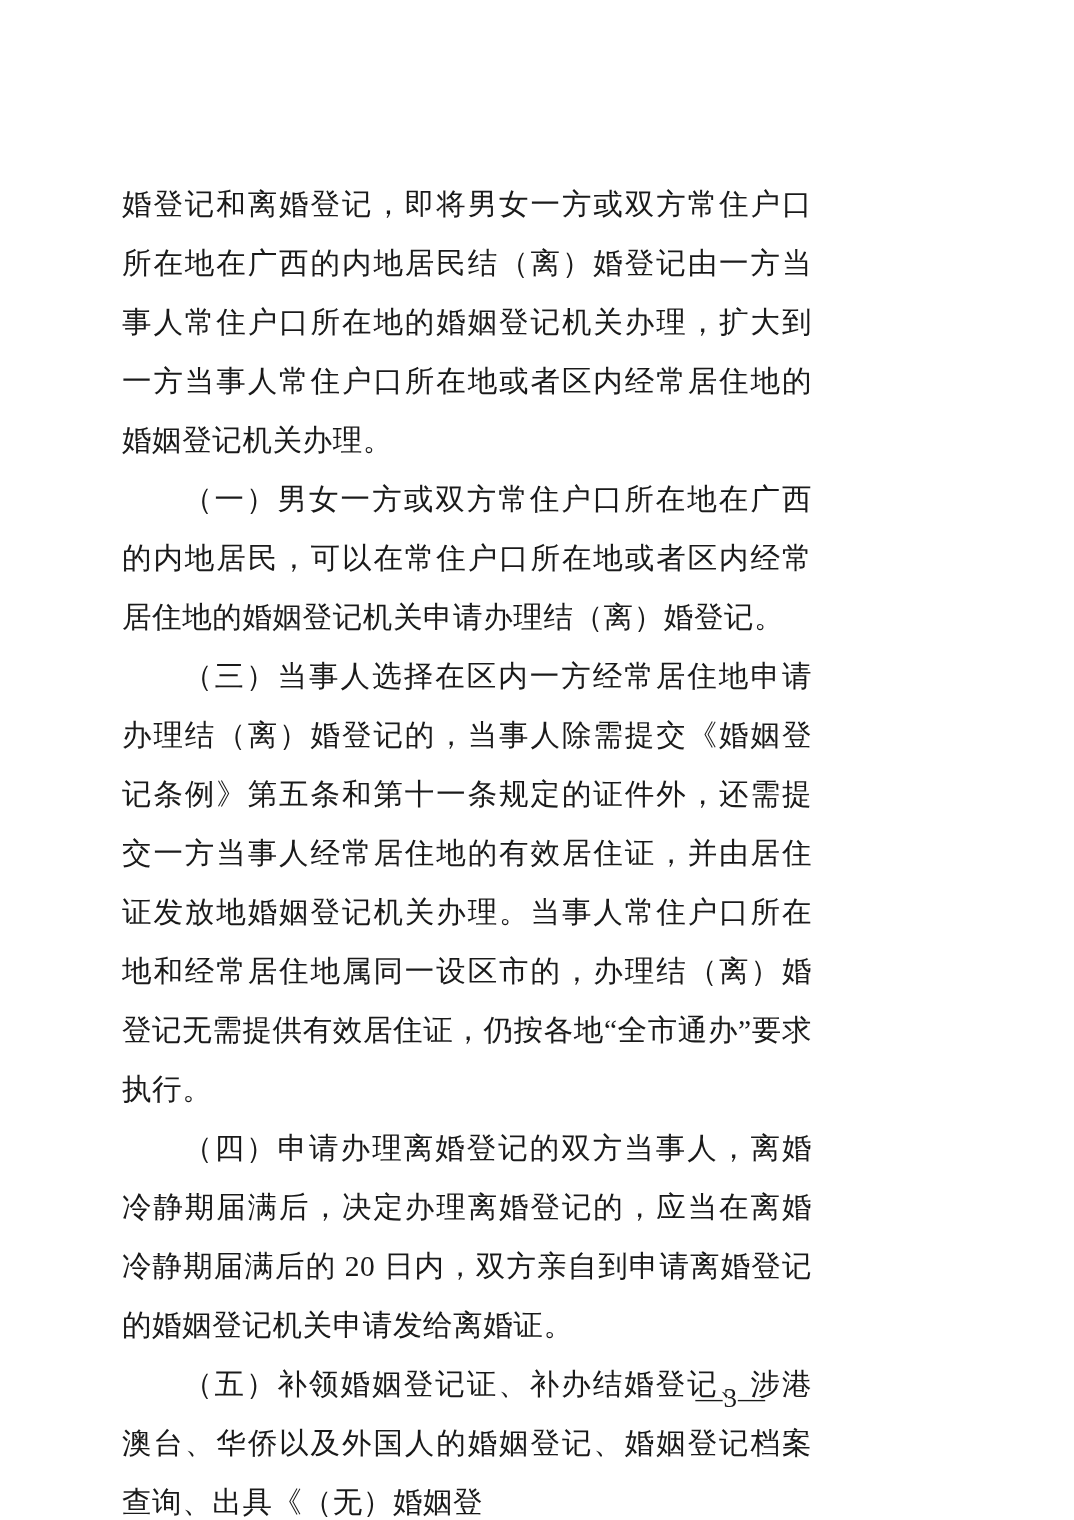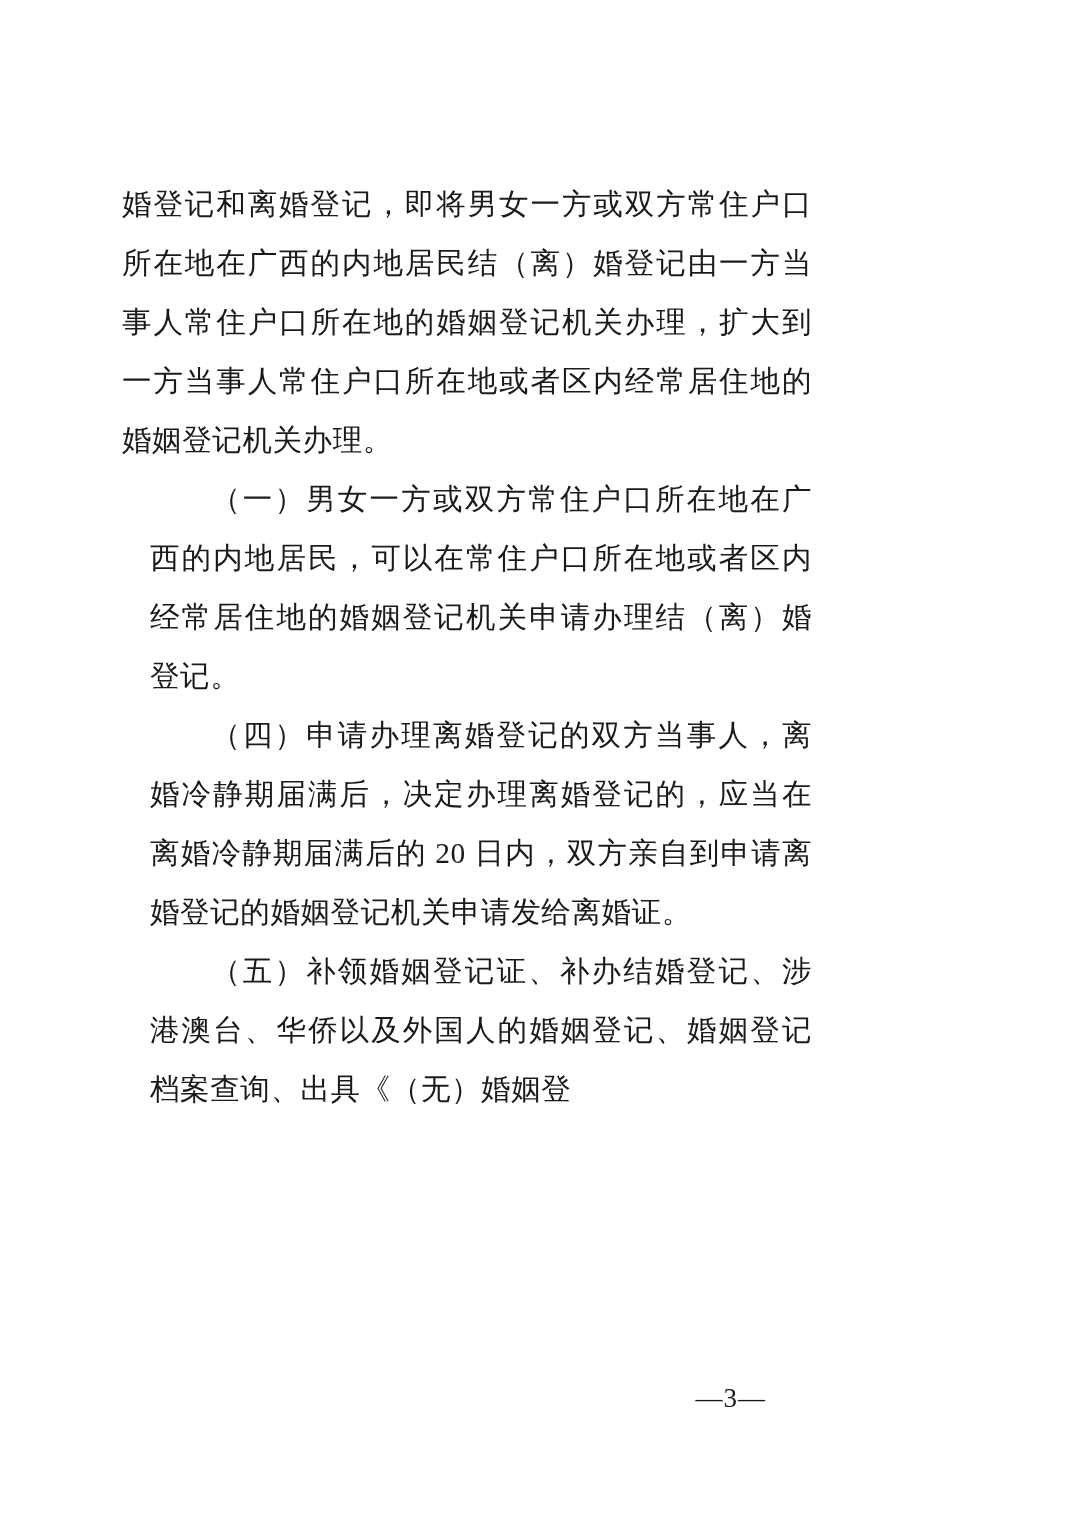--- a/index.html
+++ b/index.html
@@ -30,36 +30,36 @@
     text-justify: inter-ideograph;
     letter-spacing: 0.6px;
     color: #1a1a1a;
   }
   .para {
     margin: 0;
     text-indent: 0;
   }
   .para.indent {
     text-indent: 61px;
-    margin-left: 28px;
   }
   .page-number {
     position: absolute;
     right: 118px;
     bottom: 106px;
     font-size: 27px;
     letter-spacing: 1px;
     color: #1a1a1a;
     font-family: "Liberation Serif", "DejaVu Serif", serif;
   }
 </style>
 </head>
 <body>
 
 <div class="page">
   <div class="body-text">
     <p class="para">婚登记和离婚登记，即将男女一方或双方常住户口所在地在广西的内地居民结（离）婚登记由一方当事人常住户口所在地的婚姻登记机关办理，扩大到一方当事人常住户口所在地或者区内经常居住地的婚姻登记机关办理。</p>
     <p class="para indent">（一）男女一方或双方常住户口所在地在广西的内地居民，可以在常住户口所在地或者区内经常居住地的婚姻登记机关申请办理结（离）婚登记。</p>
+    <p class="para indent">（三）当事人选择在区内一方经常居住地申请办理结（离）婚登记的，当事人除需提交《婚姻登记条例》第五条和第十一条规定的证件外，还需提交一方当事人经常居住地的有效居住证，并由居住证发放地婚姻登记机关办理。当事人常住户口所在地和经常居住地属同一设区市的，办理结（离）婚登记无需提供有效居住证，仍按各地“全市通办”要求执行。</p>
     <p class="para indent">（四）申请办理离婚登记的双方当事人，离婚冷静期届满后，决定办理离婚登记的，应当在离婚冷静期届满后的 20 日内，双方亲自到申请离婚登记的婚姻登记机关申请发给离婚证。</p>
     <p class="para indent">（五）补领婚姻登记证、补办结婚登记、涉港澳台、华侨以及外国人的婚姻登记、婚姻登记档案查询、出具《（无）婚姻登</p>
   </div>
   <div class="page-number">—3—</div>
 </div>
 
 </body></html>

